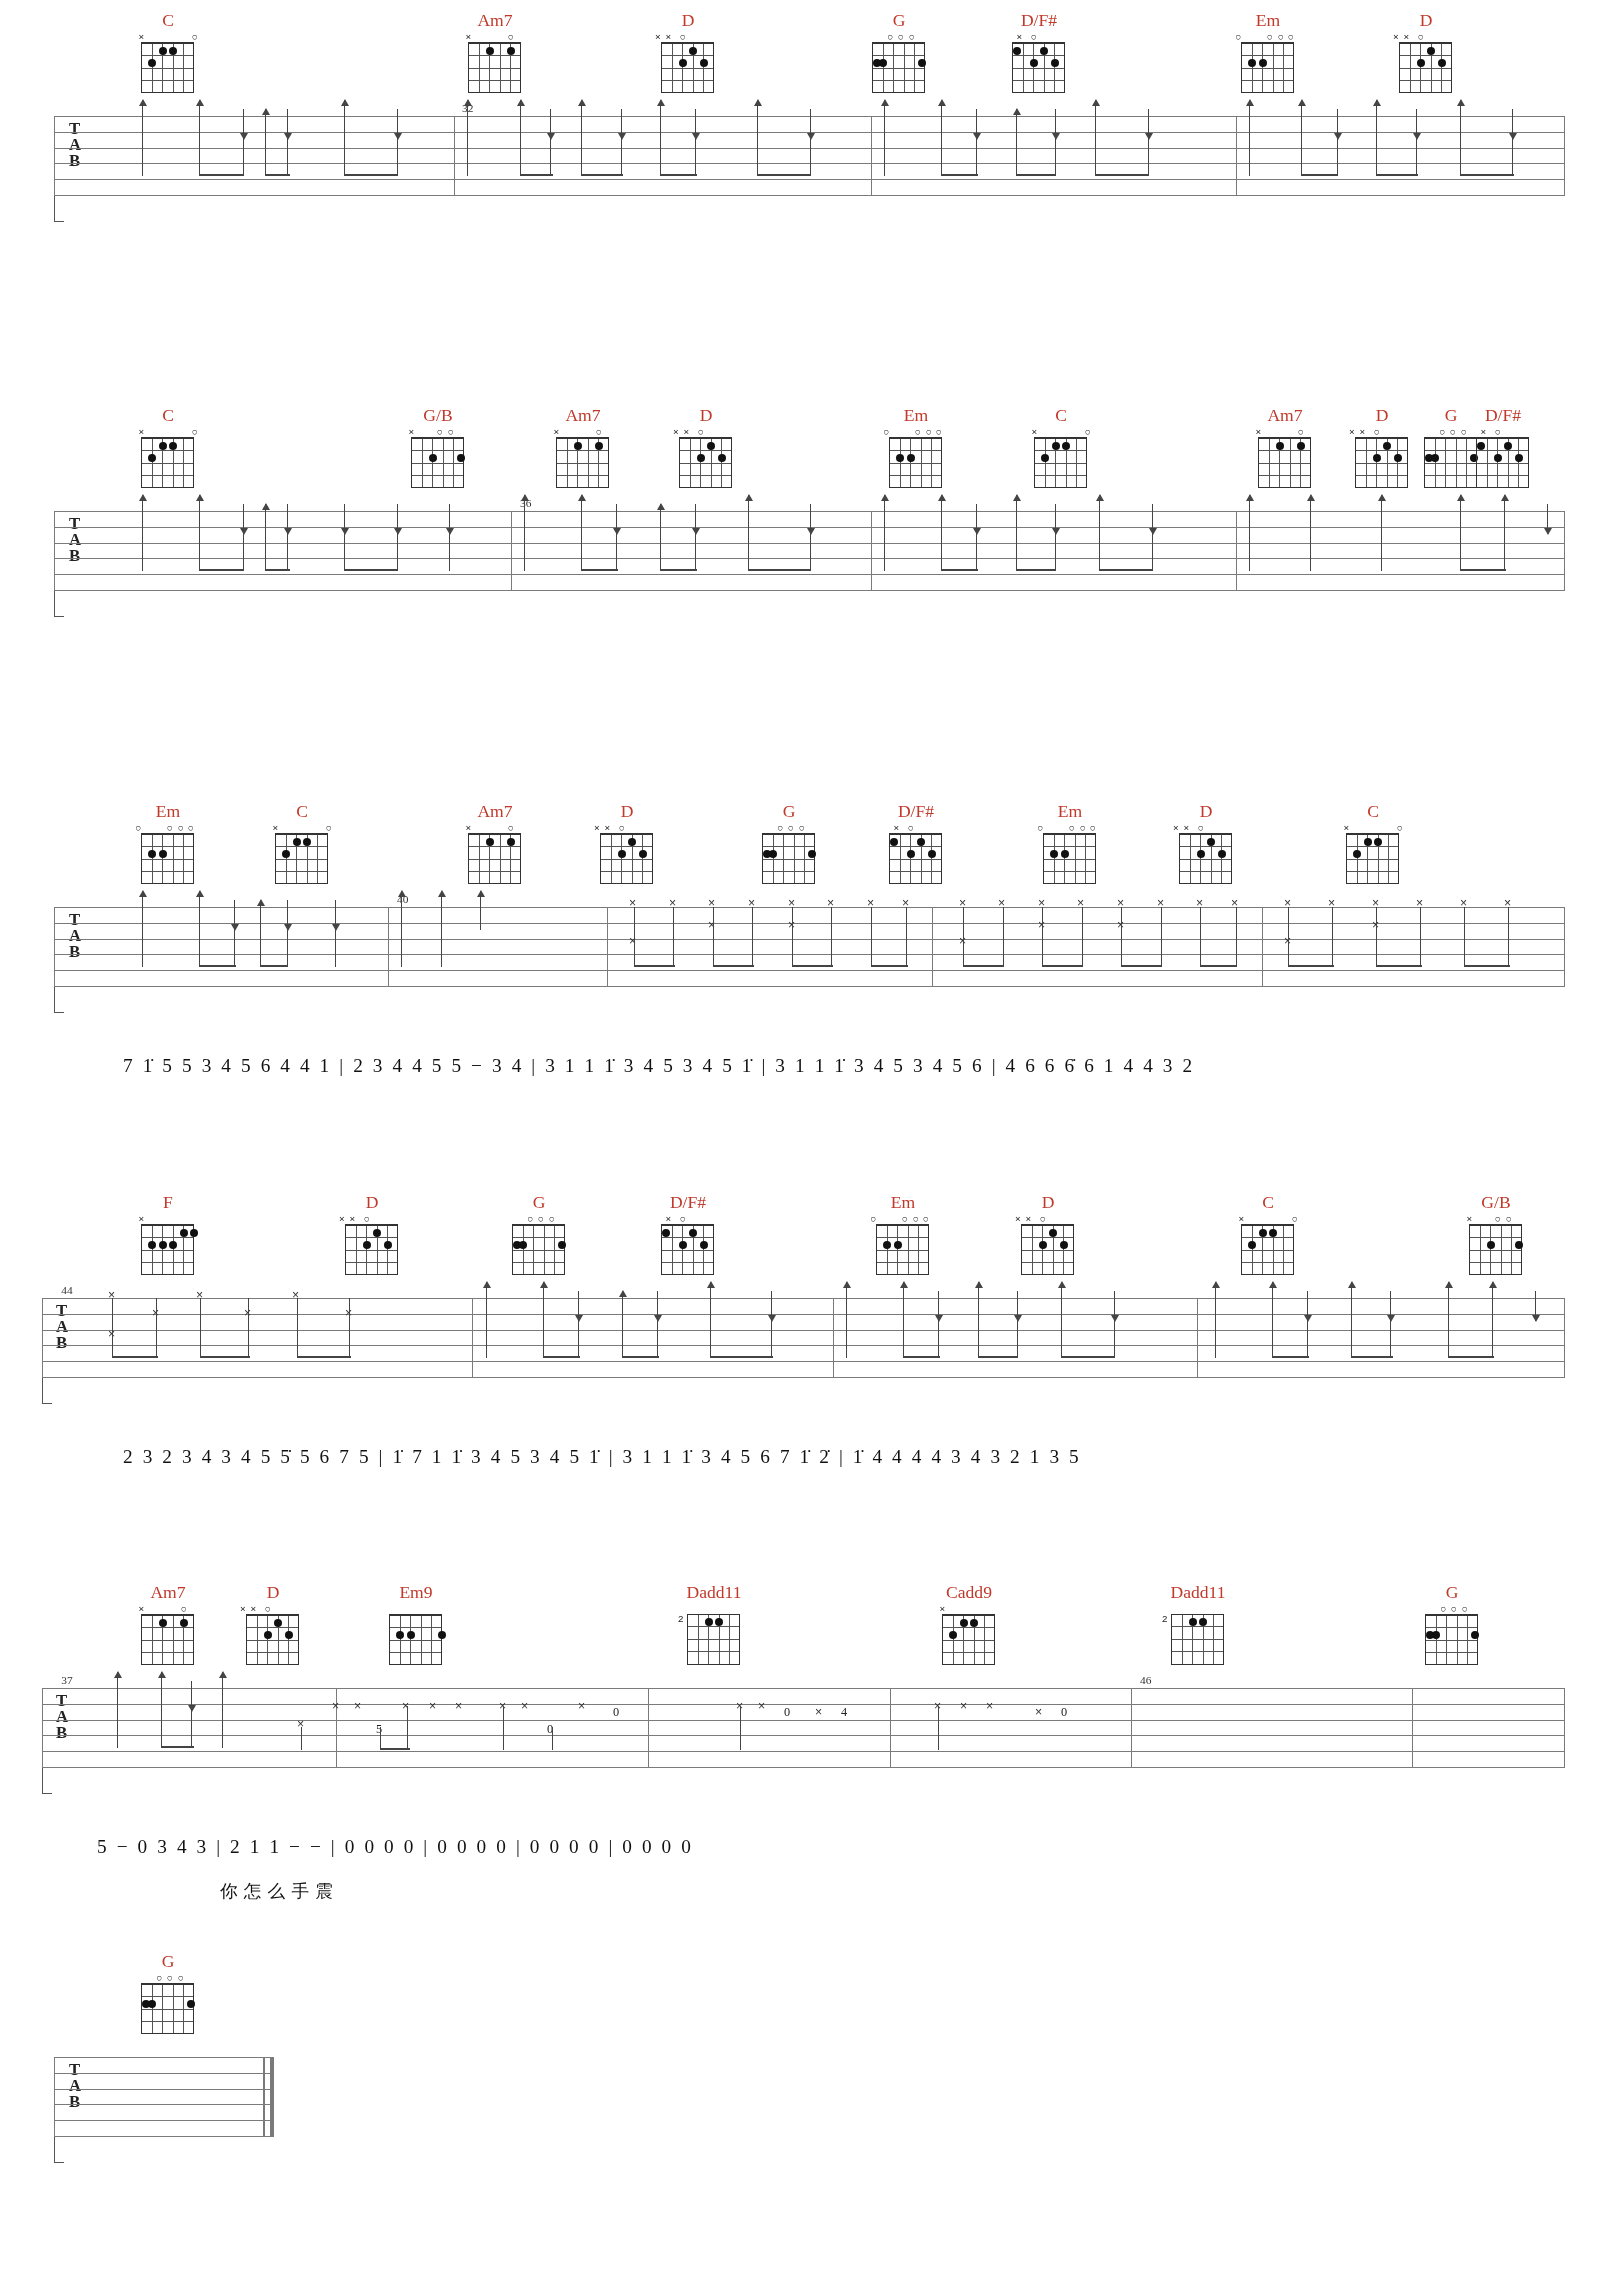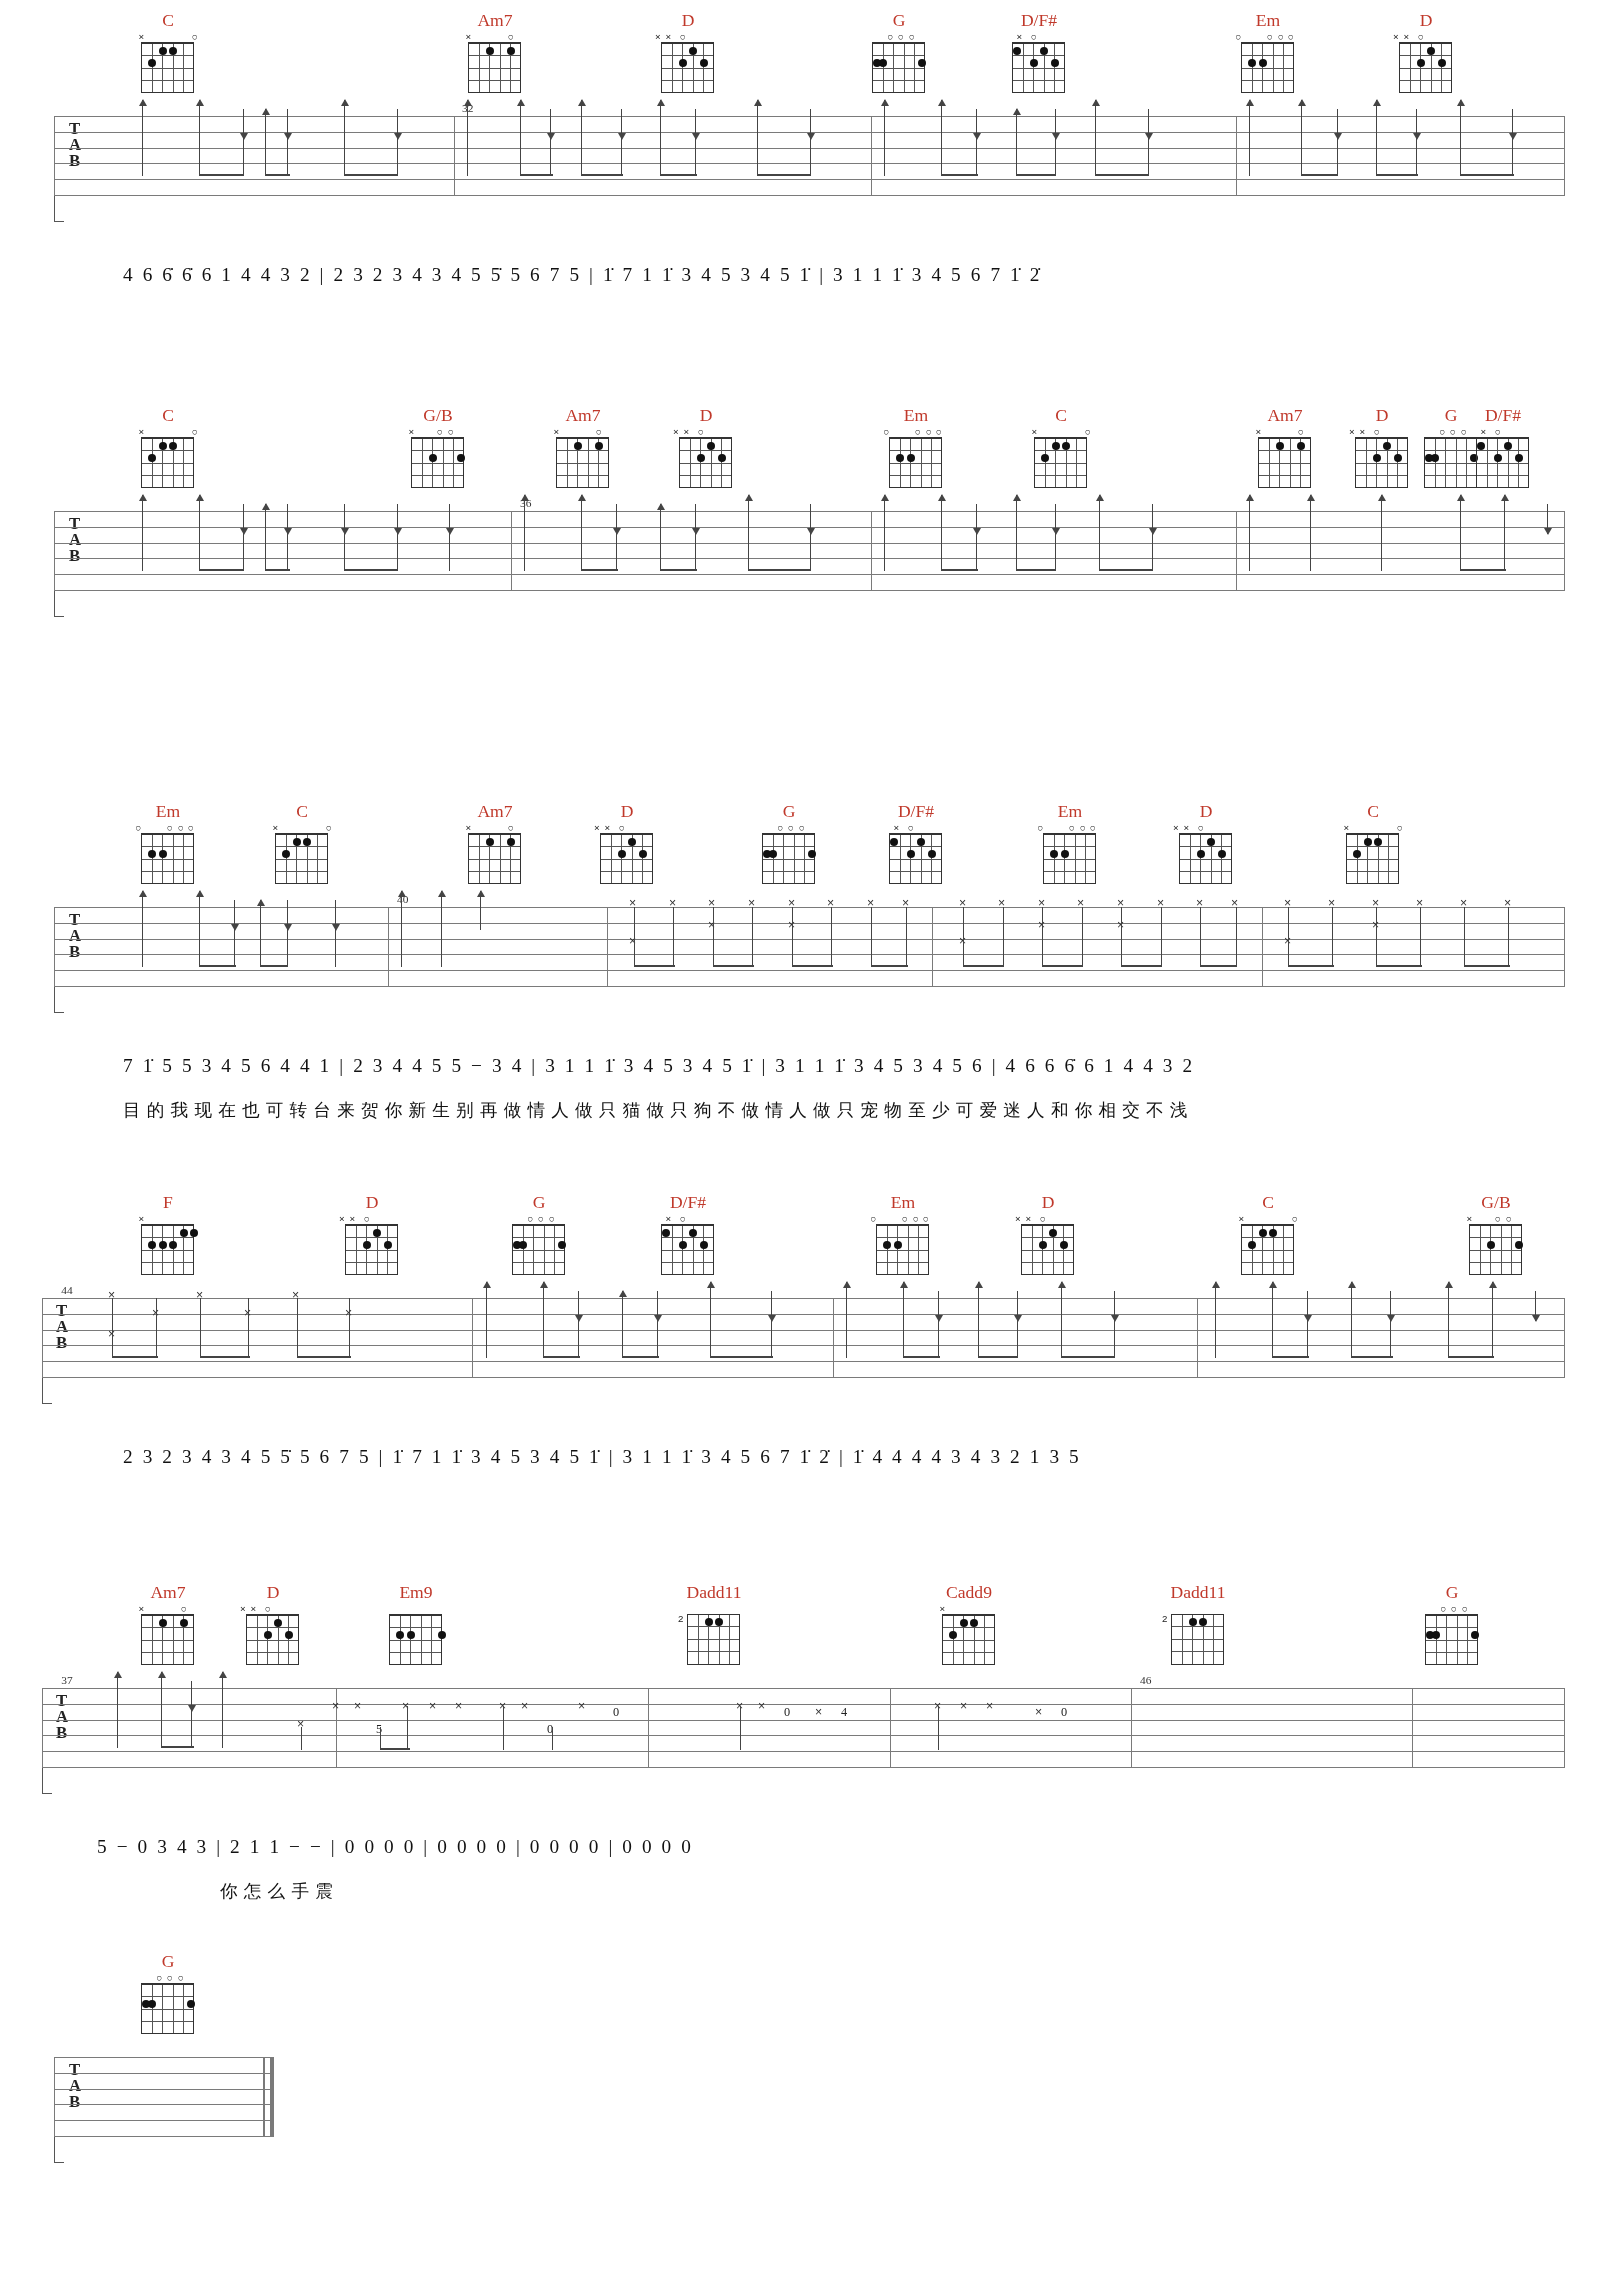--- a/index.html
+++ b/index.html
@@ -462,21 +462,20 @@
       <div class="arrow down" style="left:1362px;top:-7px;height:30px;"></div>
       <div class="stem" style="left:1362px;top:23px;height:37px;"></div>
       <div class="beam" style="left:1322px;top:58px;width:42px;"></div>
       <div class="arrow up" style="left:1406px;top:-16px;height:39px;"></div>
       <div class="stem" style="left:1406px;top:23px;height:37px;"></div>
       <div class="arrow down" style="left:1458px;top:-7px;height:30px;"></div>
       <div class="stem" style="left:1458px;top:23px;height:37px;"></div>
       <div class="beam" style="left:1406px;top:58px;width:54px;"></div>
     </div>
 
-    <div class="notation" style="left:123px;top:264px;">4 6 6̇ 6̇ 6 1 4   4 3 2 | 2 3 2 3 4 3 4 5 5̇   5 6 7 5 | 1̇ 7 1 1̇  3 4 5   3 4 5 1̇ | 3 1 1 1̇ 3 4 5   6 7 1̇ 2̇</div>
   </div>
 
   <div class="system" style="position:absolute;left:0;top:395px;height:351px;">
 
     <div class="chord" style="left:130px;top:12.3px;">
       <div class="cname">C</div>
       <div class="grid-wrap">
         <div class="muted-row">
             <span style="left:7px;">×</span>
             <span style="left:60px;">○</span>
@@ -1091,21 +1090,20 @@
       <div class="beam" style="left:1234px;top:58px;width:46px;"></div>
       <div class="stem" style="left:1322px;top:0;height:60px;"></div>
         <div class="stem" style="left:1366px;top:0;height:60px;"></div>
       <div class="beam" style="left:1322px;top:58px;width:46px;"></div>
       <div class="stem" style="left:1410px;top:0;height:60px;"></div>
         <div class="stem" style="left:1454px;top:0;height:60px;"></div>
       <div class="beam" style="left:1410px;top:58px;width:46px;"></div>
     </div>
 
     <div class="notation" style="left:123px;top:264px;">7 1̇ 5 5 3 4 5   6 4 4 1 | 2 3 4 4 5   5 − 3 4 | 3 1 1 1̇ 3 4 5 3 4 5 1̇ | 3 1 1 1̇ 3 4 5 3 4 5 6 | 4 6 6 6̇ 6 1 4 4 3 2</div>
-    <div class="lyrics" style="left:123px;top:307px;">目 的 我   现 在 也   可 转   台   来 贺 你   新 生   别 再   做 情 人   做 只 猫 做 只 狗 不   做 情 人   做 只 宠 物 至 少 可   爱 迷 人   和 你 相 交 不 浅</div>
   </div>
 
   <div class="system" style="position:absolute;left:0;top:1182px;height:351px;">
 
     <div class="chord" style="left:130px;top:12.3px;">
       <div class="cname">F</div>
       <div class="grid-wrap">
         <div class="muted-row">
             <span style="left:7px;">×</span>
           </div>

